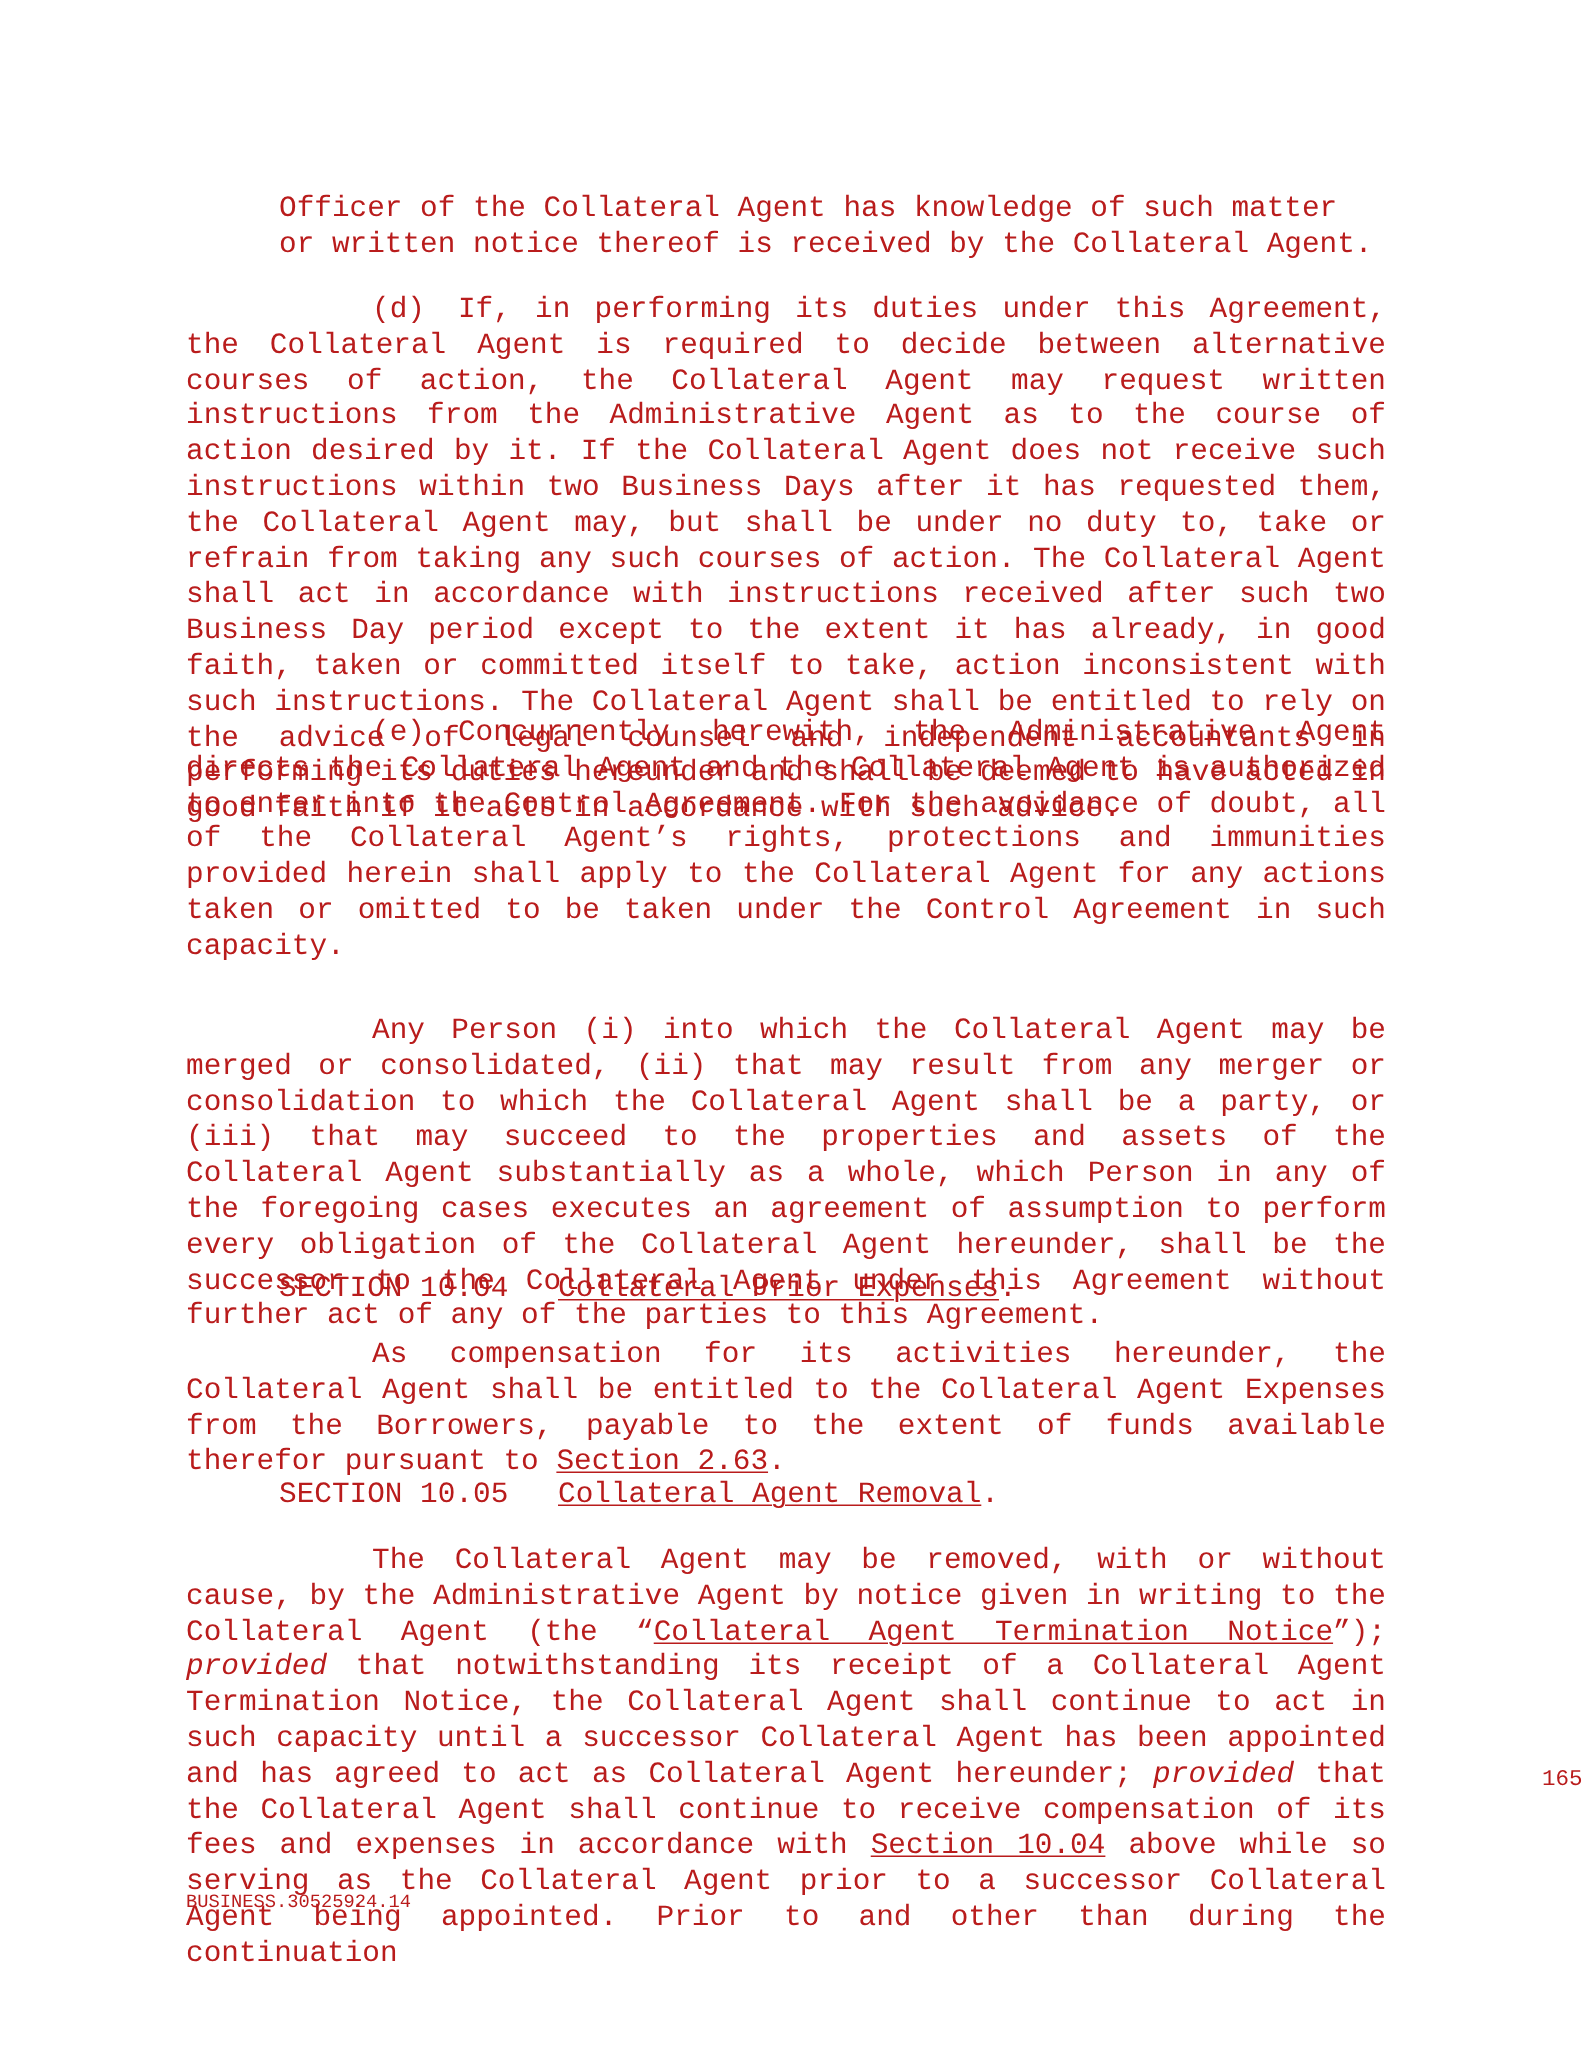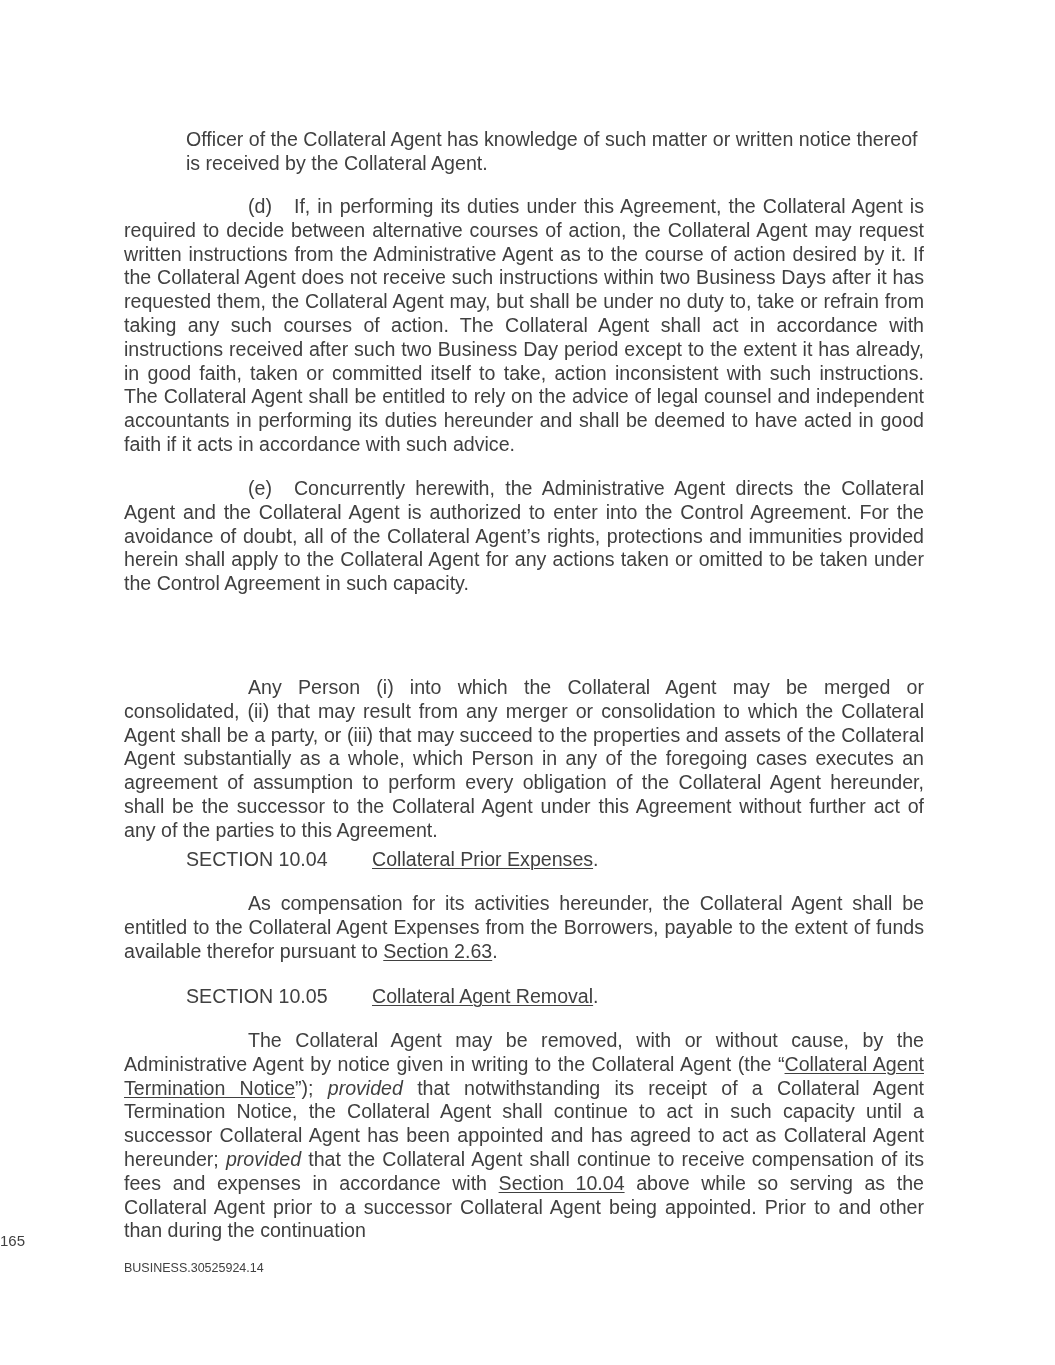--- a/index.html
+++ b/index.html
@@ -1,31 +1,31 @@
 <!DOCTYPE html>
 <html><head>
 <meta charset="utf-8">
 <style>
   html, body { margin: 0; padding: 0; background: #ffffff; }
   body { width: 1055px; height: 1365px; position: relative; overflow: hidden; }
   .page {
     position: absolute; left: 0; top: 0; width: 1055px; height: 1365px;
-    font-family: Liberation Sans, sans-serif; color: #404040;
+    font-family: Liberation Mono, monospace; color: #b91c1c;
     font-size: 19.6px; line-height: 23.8px;
   }
   .block { position: absolute; left: 124px; width: 800px; text-align: justify; }
   .p { margin: 0; }
   .first-indent { text-indent: 124px; }
   .hang { left: 186px; width: 738px; text-align: left; }
   .u { text-decoration: underline; text-underline-offset: 2px; text-decoration-thickness: 1px; }
   .i { font-style: italic; }
   .label-gap { display: inline-block; width: 22px; }
   .heading { position: absolute; left: 186px; white-space: nowrap; }
   .heading .num { display: inline-block; width: 186px; }
-  .pagenum { position: absolute; left: 0; width: 1055px; top: 1232px; text-align: left; font-size: 15px; line-height: 18px; }
+  .pagenum { position: absolute; left: 0; width: 1055px; top: 1178px; text-align: right; font-size: 15px; line-height: 18px; }
   .footer { position: absolute; left: 124px; top: 1261px; font-size: 12.5px; line-height: 15px; }
 </style>
 </head>
 <body>
 
 <div class="page">
 
   <div class="block hang" style="top:128px;">
     <p class="p">Officer of the Collateral Agent has knowledge of such matter or written notice thereof is received by the Collateral Agent.</p>
   </div>

